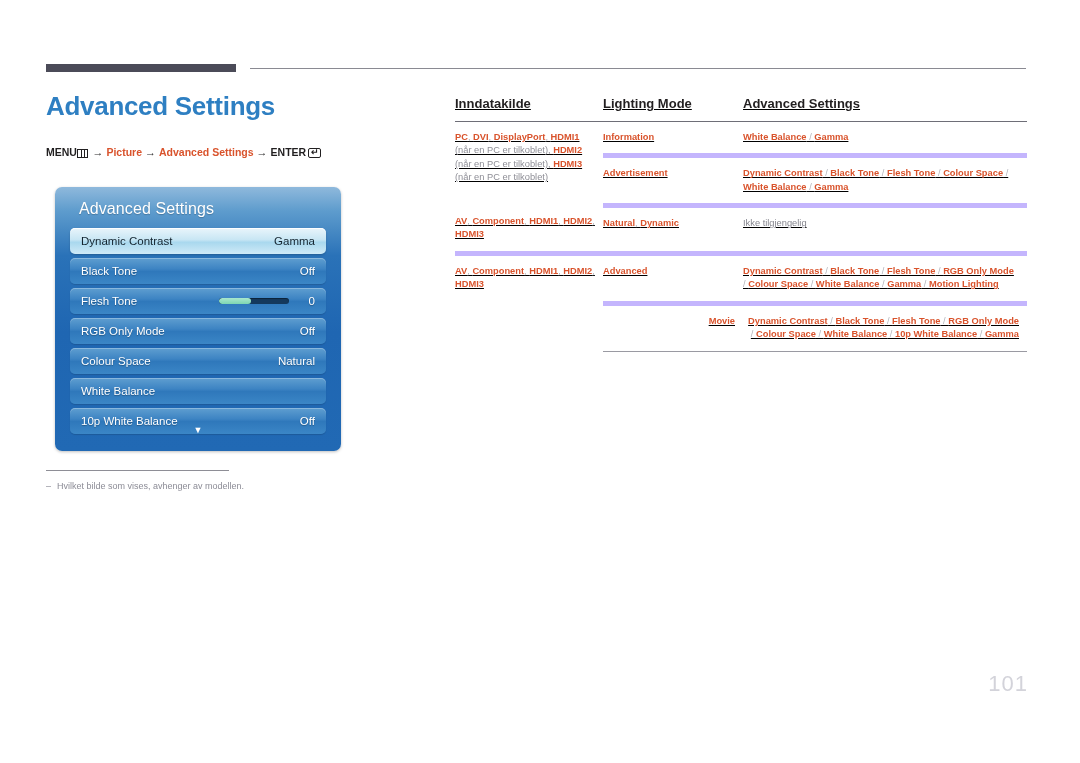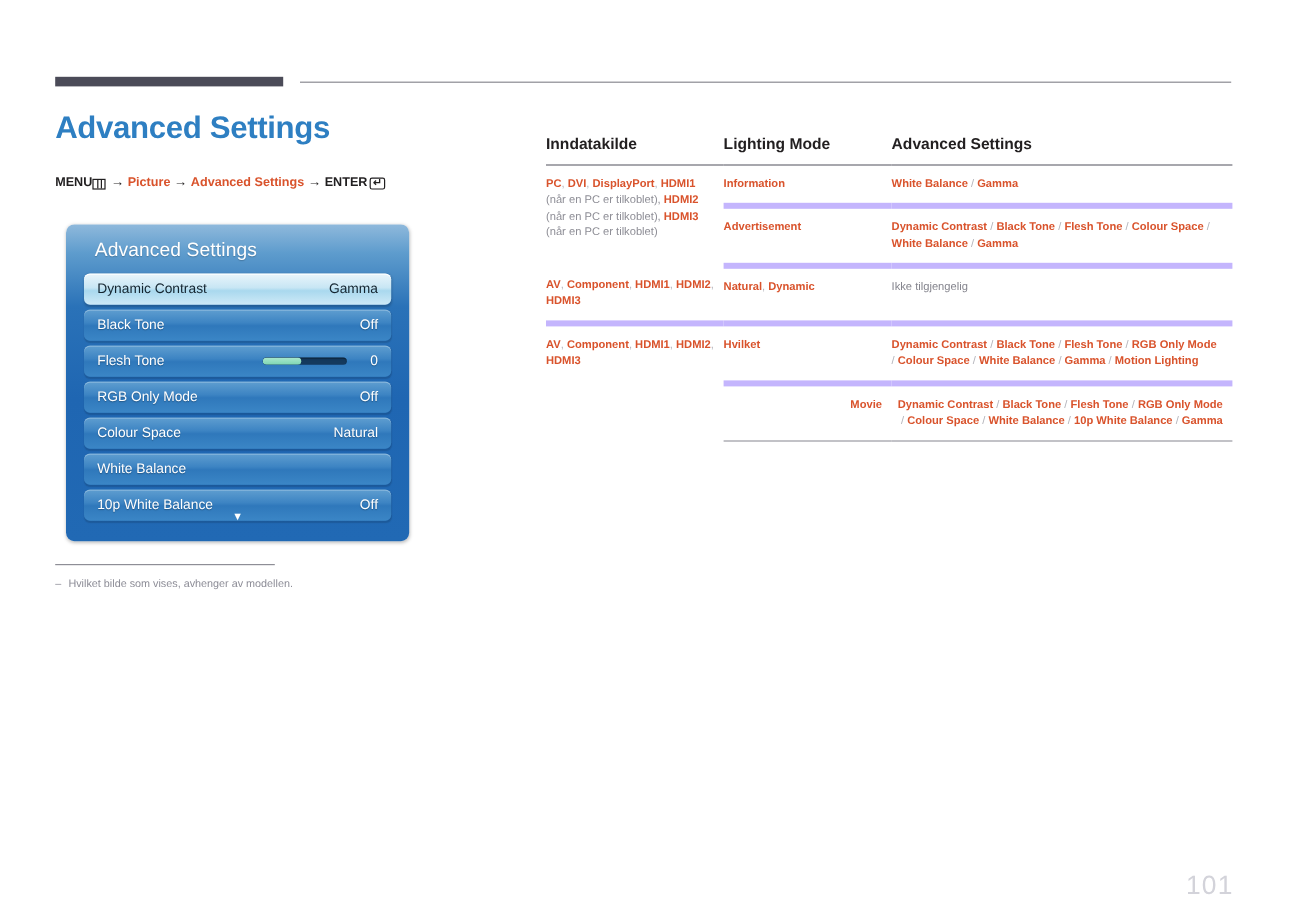--- a/index.html
+++ b/index.html
@@ -214,22 +214,23 @@
     color: #8c8c96;
     display: flex;
     gap: 6px;
   }
   .footnote-dash { color: #8c8c96; }
 
   
   .table-wrap {
     position: absolute;
     left: 455px;
-    top: 112px;
+    top: 96px;
     width: 572px;
+    text-decoration: underline;
   }
 
   .tbl {
     width: 100%;
     border-collapse: collapse;
     table-layout: fixed;
   }
 
   .tbl th {
     text-align: left;
@@ -269,21 +270,21 @@
 
   .rowline td { border-bottom: 5px solid #c4b5fd; }
   .lastline td { border-bottom: 1.4px solid #9a9aa2; text-align: right; }
 
   .no-border { border: none !important; }
 
   
   .page-number {
     position: absolute;
     right: 52px;
-    top: 725px;
+    top: 671px;
     font-size: 22px;
     color: #d3d3da;
     letter-spacing: 1px;
   }
 </style>
 </head>
 <body>
 
 <div class="top-rule-wrap">
   <div class="top-rule-thick"></div>
@@ -379,21 +380,21 @@
           <td>Advertisement</td>
           <td><span>Dynamic Contrast</span><span class="sep"> / </span><span>Black Tone</span><span class="sep"> / </span><span>Flesh Tone</span><span class="sep"> / </span><span>Colour Space</span><span class="sep"> / </span><span>White Balance</span><span class="sep"> / </span><span>Gamma</span></td>
         </tr>
         <tr class="rowline">
           <td><span>AV</span><span class="sep">, </span><span>Component</span><span class="sep">, </span><span>HDMI1</span><span class="sep">, </span><span>HDMI2</span><span class="sep">, </span><span>HDMI3</span></td>
           <td><span>Natural</span><span class="sep">, </span><span>Dynamic</span></td>
           <td><span class="cell-gray">Ikke tilgjengelig</span></td>
         </tr>
         <tr class="rowline">
           <td rowspan="2" class="no-border"><span>AV</span><span class="sep">, </span><span>Component</span><span class="sep">, </span><span>HDMI1</span><span class="sep">, </span><span>HDMI2</span><span class="sep">, </span><span>HDMI3</span></td>
-          <td>Hvilket</td>
+          <td>Advanced</td>
           <td><span>Dynamic Contrast</span><span class="sep"> / </span><span>Black Tone</span><span class="sep"> / </span><span>Flesh Tone</span><span class="sep"> / </span><span>RGB Only Mode</span><span class="sep"> / </span><span>Colour Space</span><span class="sep"> / </span><span>White Balance</span><span class="sep"> / </span><span>Gamma</span><span class="sep"> / </span><span>Motion Lighting</span></td>
         </tr>
         <tr class="lastline">
           <td>Movie</td>
           <td><span>Dynamic Contrast</span><span class="sep"> / </span><span>Black Tone</span><span class="sep"> / </span><span>Flesh Tone</span><span class="sep"> / </span><span>RGB Only Mode</span><span class="sep"> / </span><span>Colour Space</span><span class="sep"> / </span><span>White Balance</span><span class="sep"> / </span><span>10p White Balance</span><span class="sep"> / </span><span>Gamma</span></td>
         </tr>
       </tbody>
   </table>
 </div>
 

